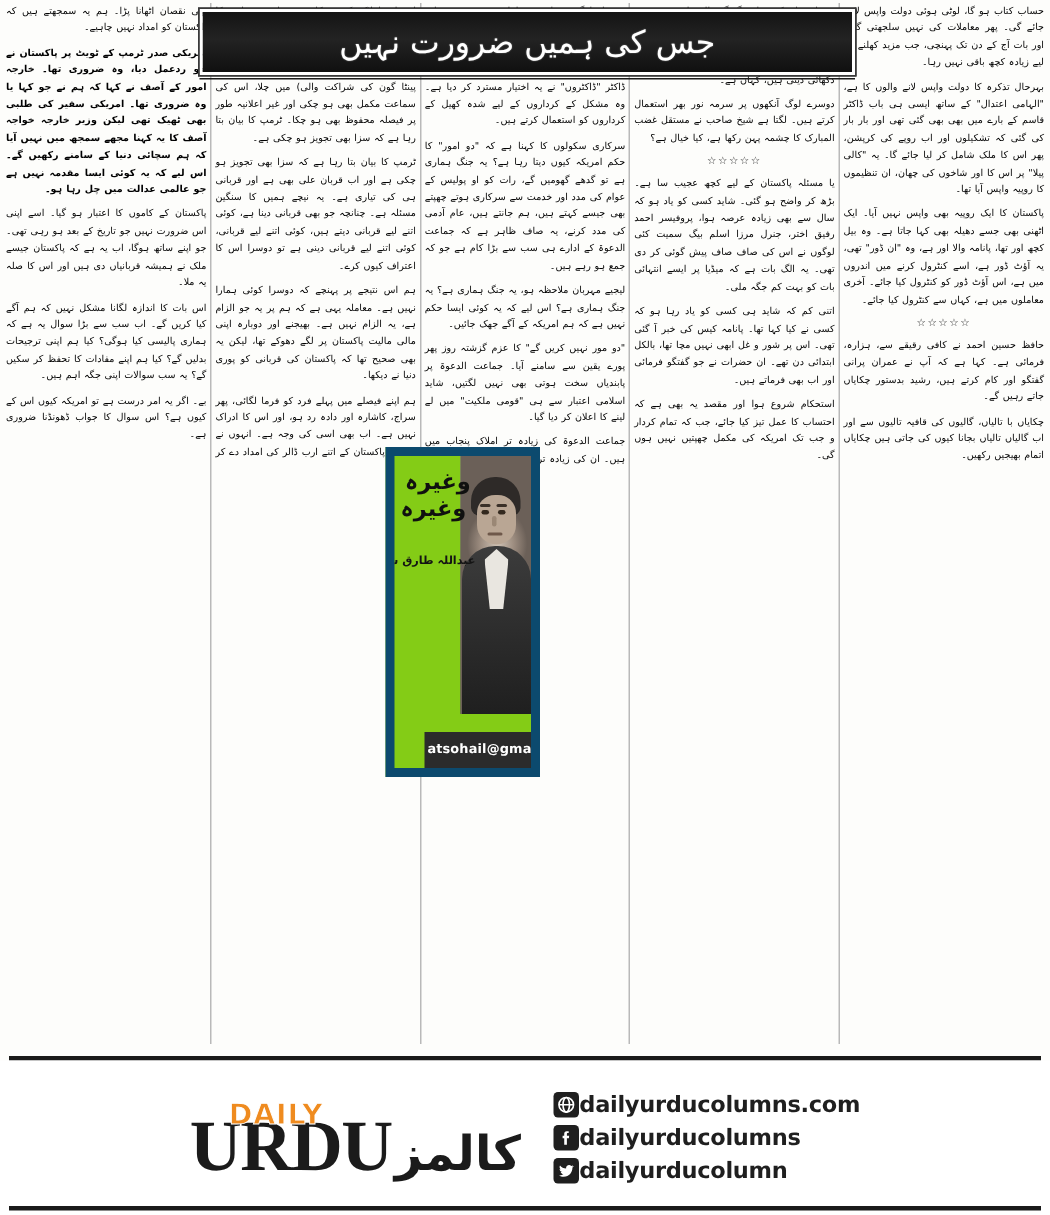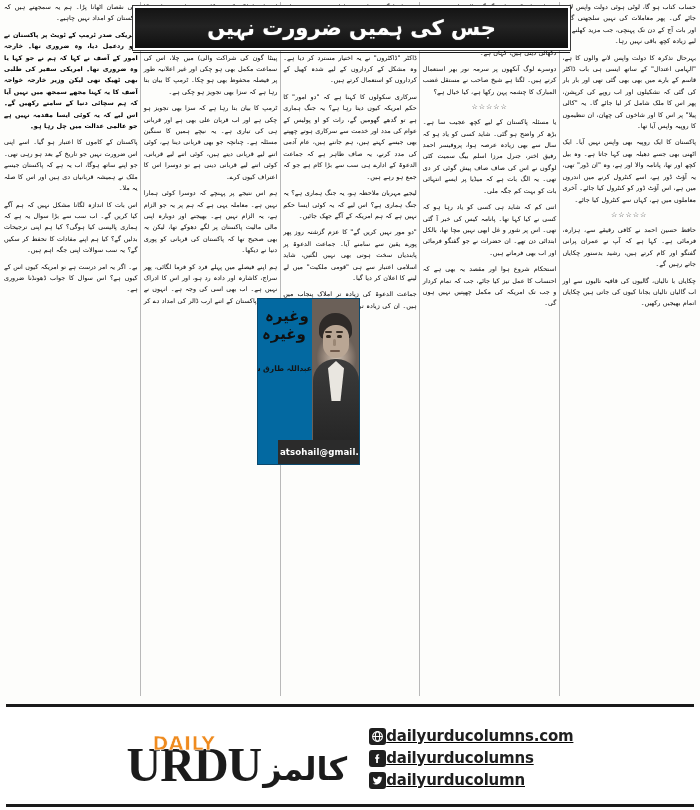--- a/index.html
+++ b/index.html
@@ -66,41 +66,41 @@
     outline: 1px solid #3a3a3a;
     display: flex;
     align-items: center;
     justify-content: center;
     box-shadow: 0 0 0 1px #0a0a0a;
     z-index: 5;
   }
   .headline-text {
     color: #ffffff;
     font-size: 21px;
-    font-weight: bold;
+    font-weight: normal;
     line-height: 26px;
     white-space: nowrap;
     letter-spacing: 0.5px;
     text-shadow: 0 0 1px rgba(255,255,255,.55);
   }
   .banner-underline {
     position: absolute;
     left: 133px; top: 52px;
     width: 437px; height: 1px;
     background: #1a1a1a;
     z-index: 5;
   }
 
   
   .author-box {
     position: absolute;
     left: 257px; top: 298px;
-    width: 103px; height: 167px;
-    background: #0369a1;
-    border: 1px solid #0c4a6e;
+    width: 103px; height: 220px;
+    background: #84cc16;
+    border: 6px solid #0c4a6e;
     z-index: 6;
     overflow: hidden;
   }
   .author-inner {
     position: relative;
     width: 100%; height: 100%;
     display: flex;
   }
   .author-photo {
     position: absolute;
@@ -279,21 +279,20 @@
   .social {
     display: flex;
     flex-direction: column;
     gap: 5px;
     direction: ltr;
   }
   .social-row {
     display: flex;
     align-items: center;
     gap: 0;
-    text-decoration: underline;
   }
   .social-icon {
     width: 17px; height: 17px;
     background: #1f1f1f;
     border-radius: 3px;
     display: flex;
     align-items: center;
     justify-content: center;
     flex: 0 0 auto;
   }

